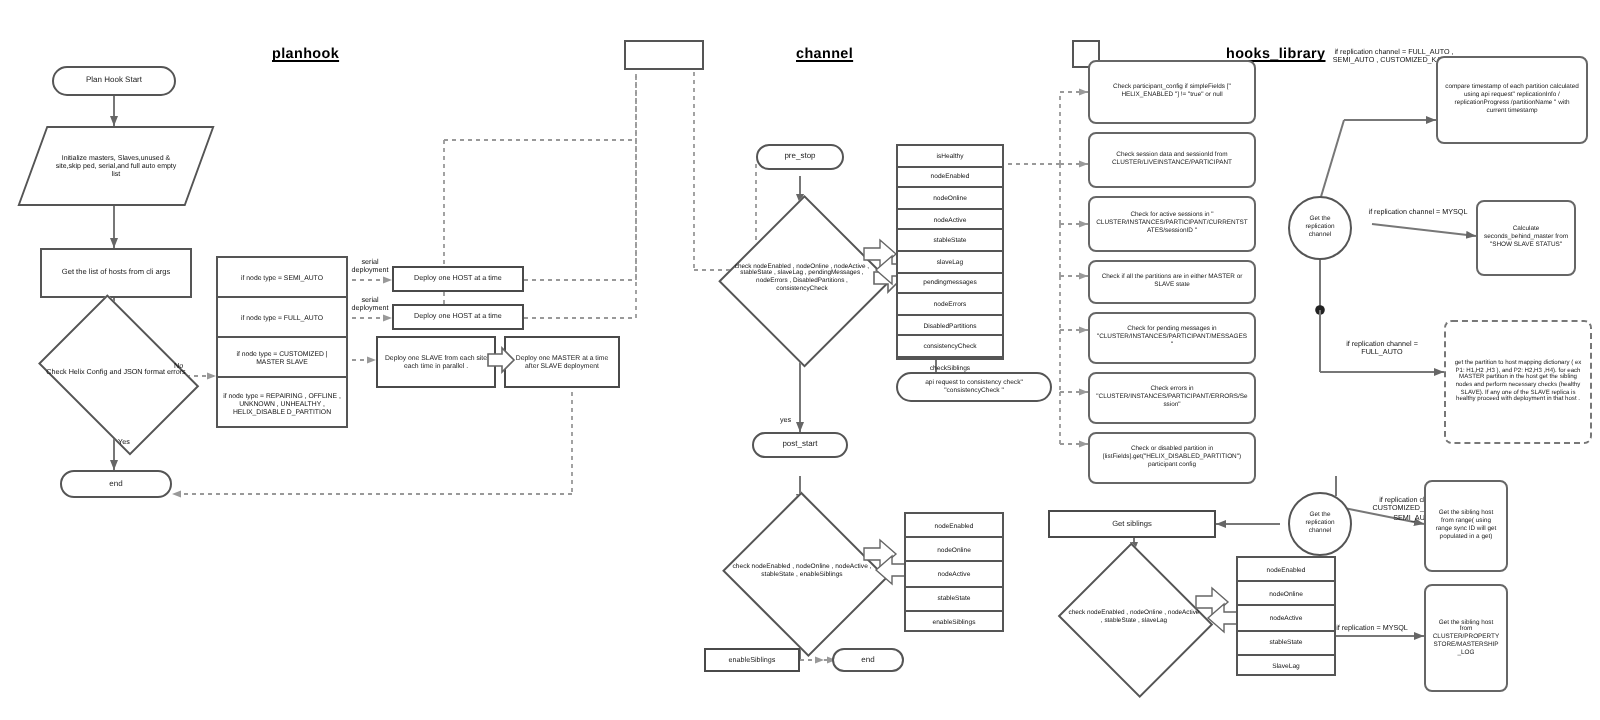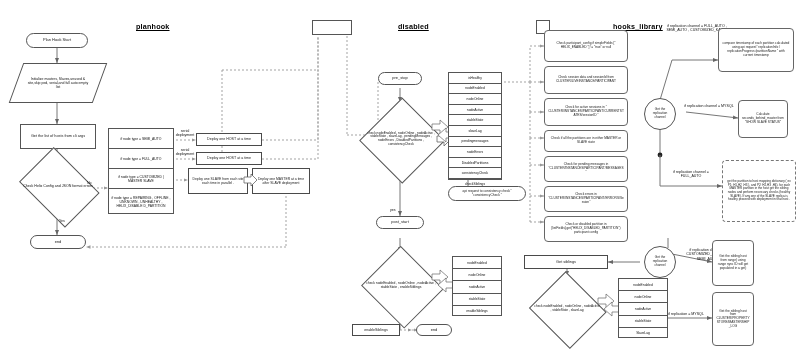--- a/index.html
+++ b/index.html
@@ -158,21 +158,21 @@
       <line x1="640" y1="262" x2="608" y2="262" marker-end="url(#ah)"></line>
       <line x1="668" y1="248" x2="668" y2="238"></line>
       <line x1="672" y1="254" x2="712" y2="262" marker-end="url(#ah)"></line>
       <line x1="660" y1="278" x2="660" y2="318"></line>
       <line x1="660" y1="318" x2="712" y2="318" marker-end="url(#ah)"></line>
       <line x1="567" y1="262" x2="567" y2="276" marker-end="url(#ah)"></line>
     </g>
   </svg>
 
   <div class="lane-title" style="left:136px;top:22px;">planhook</div>
-  <div class="lane-title" style="left:398px;top:22px;">disabled</div>
+  <div class="lane-title" style="left:398px;top:22px;">channel</div>
   <div class="lane-title" style="left:613px;top:22px;">hooks_library</div>
 
   <div class="node rect" style="left:312px;top:20px;width:40px;height:15px;"></div>
   <div class="node rect" style="left:536px;top:20px;width:14px;height:14px;"></div>
 
   <div class="node round" style="left:26px;top:33px;width:62px;height:15px;font-size:4px;">Plan Hook Start</div>
 
   <div class="para" style="left:16px;top:63px;width:84px;height:40px;">
     <div class="shape"></div>
     <div class="txt" style="font-size:3.5px;">Initialize masters, Slaves,unused &amp; site,skip ped, serial,and full auto empty list</div>

